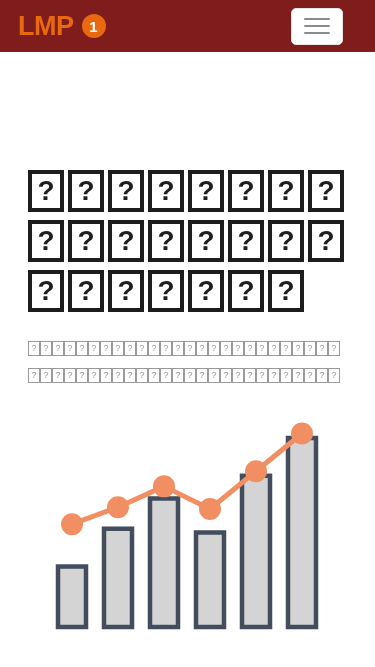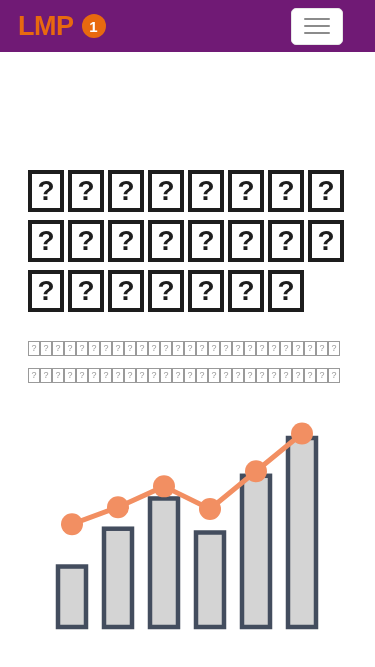--- a/index.html
+++ b/index.html
@@ -18,21 +18,21 @@
     height: 667px;
     background: #ffffff;
   }
 
   
   .navbar {
     position: absolute;
     top: 0; left: 0;
     width: 375px;
     height: 52px;
-    background: #701a75;
+    background: #7f1d1d;
     display: flex;
     align-items: center;
     justify-content: space-between;
     padding: 0 32px 0 18px;
   }
 
   .brand {
     display: flex;
     align-items: center;
     gap: 8px;

